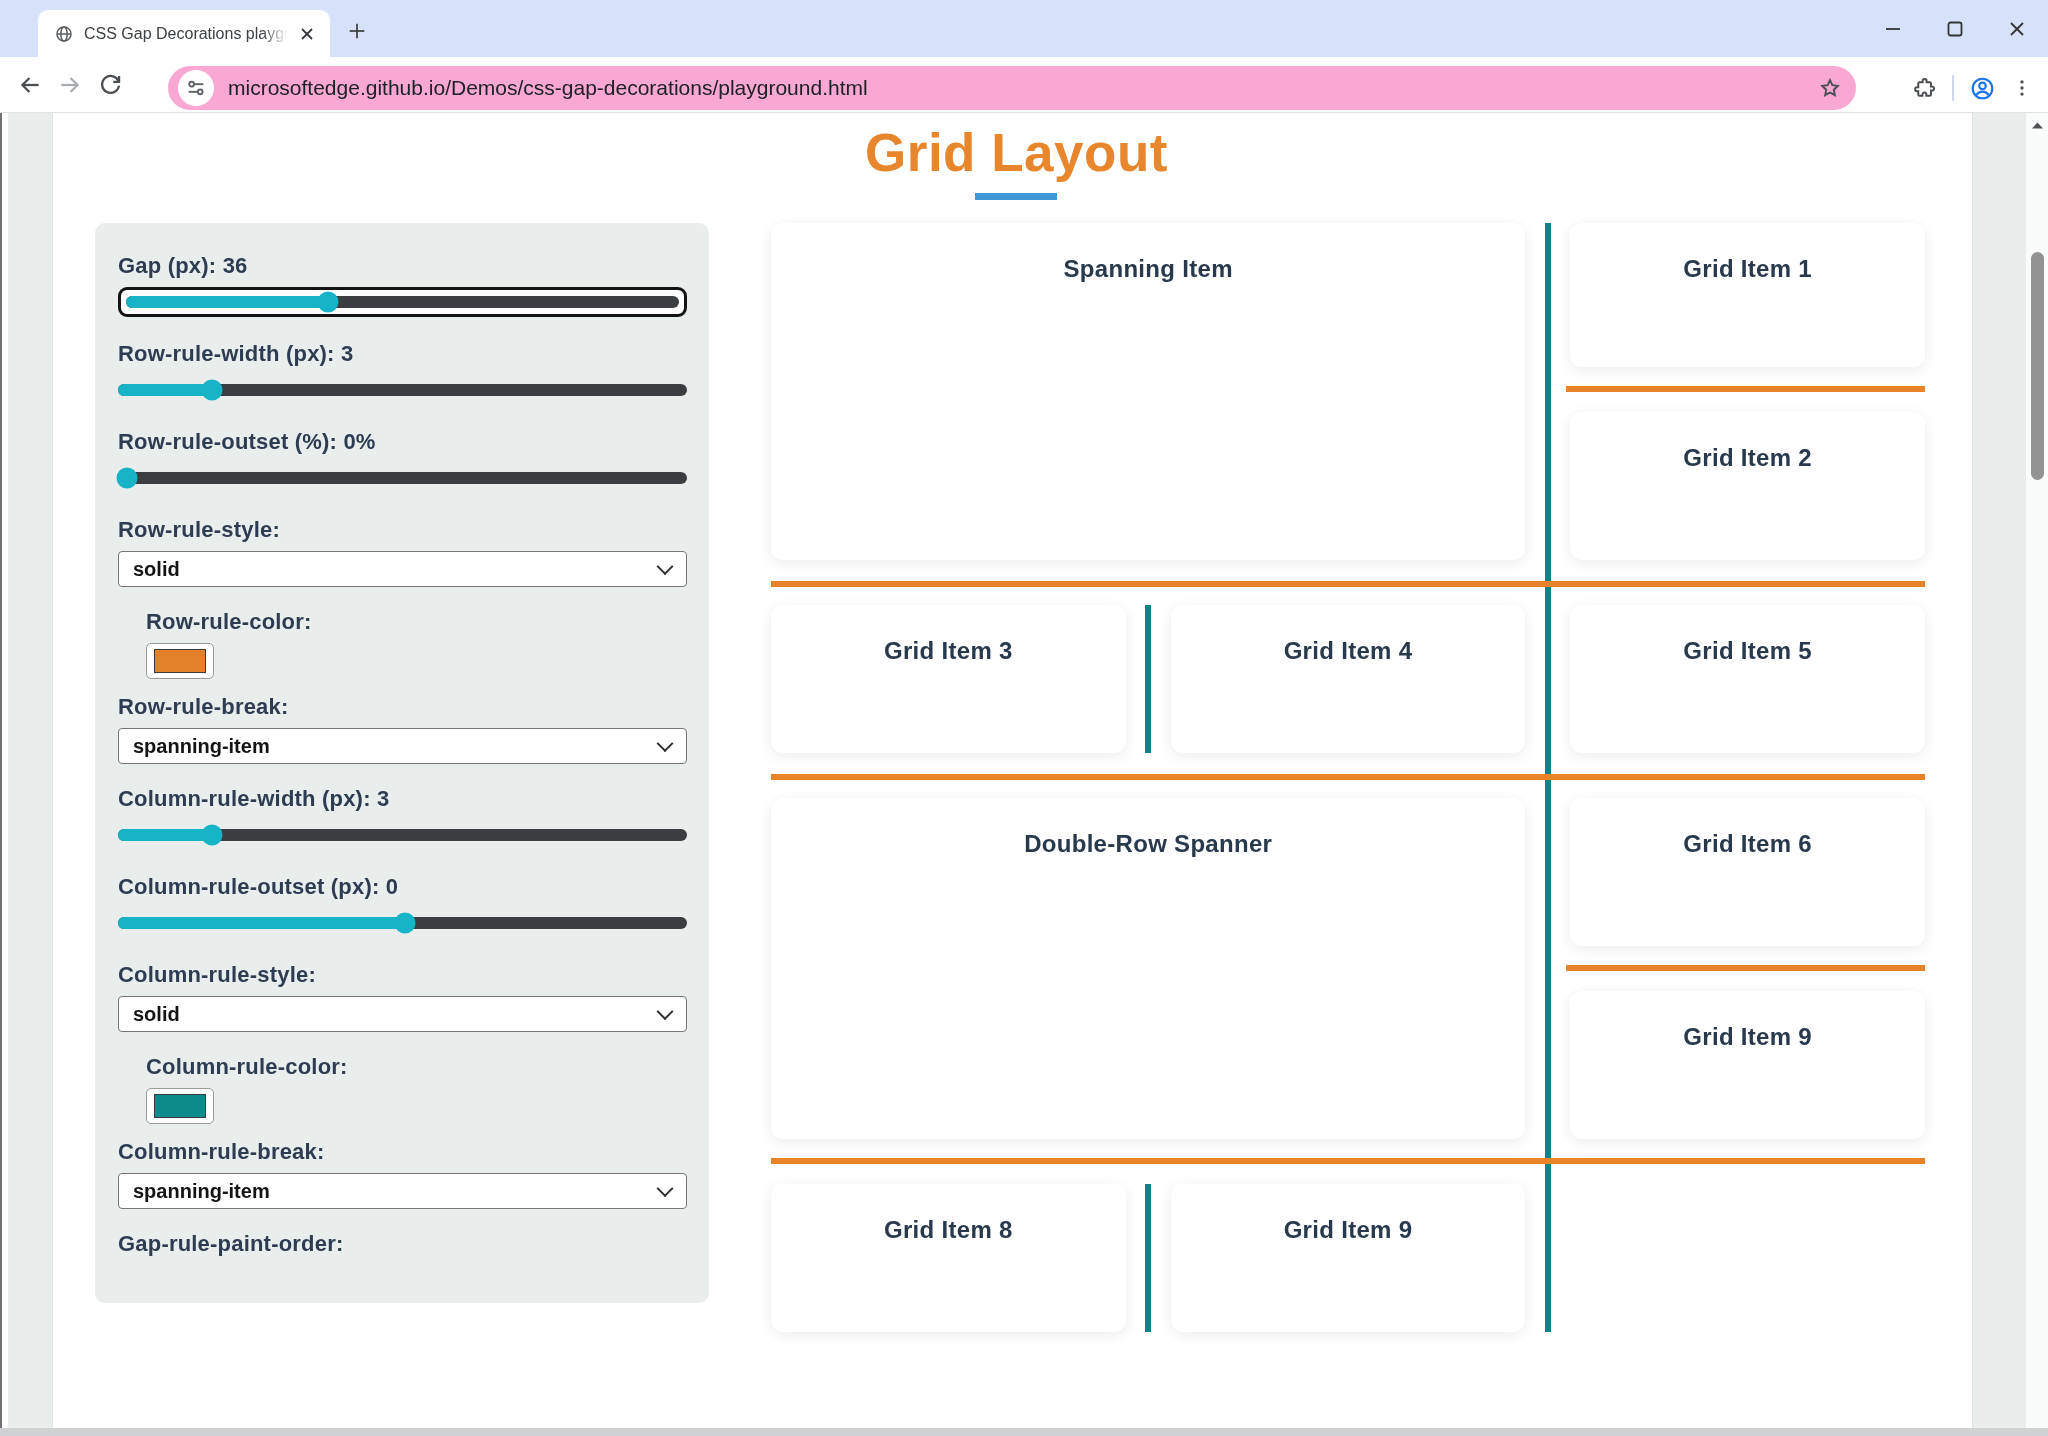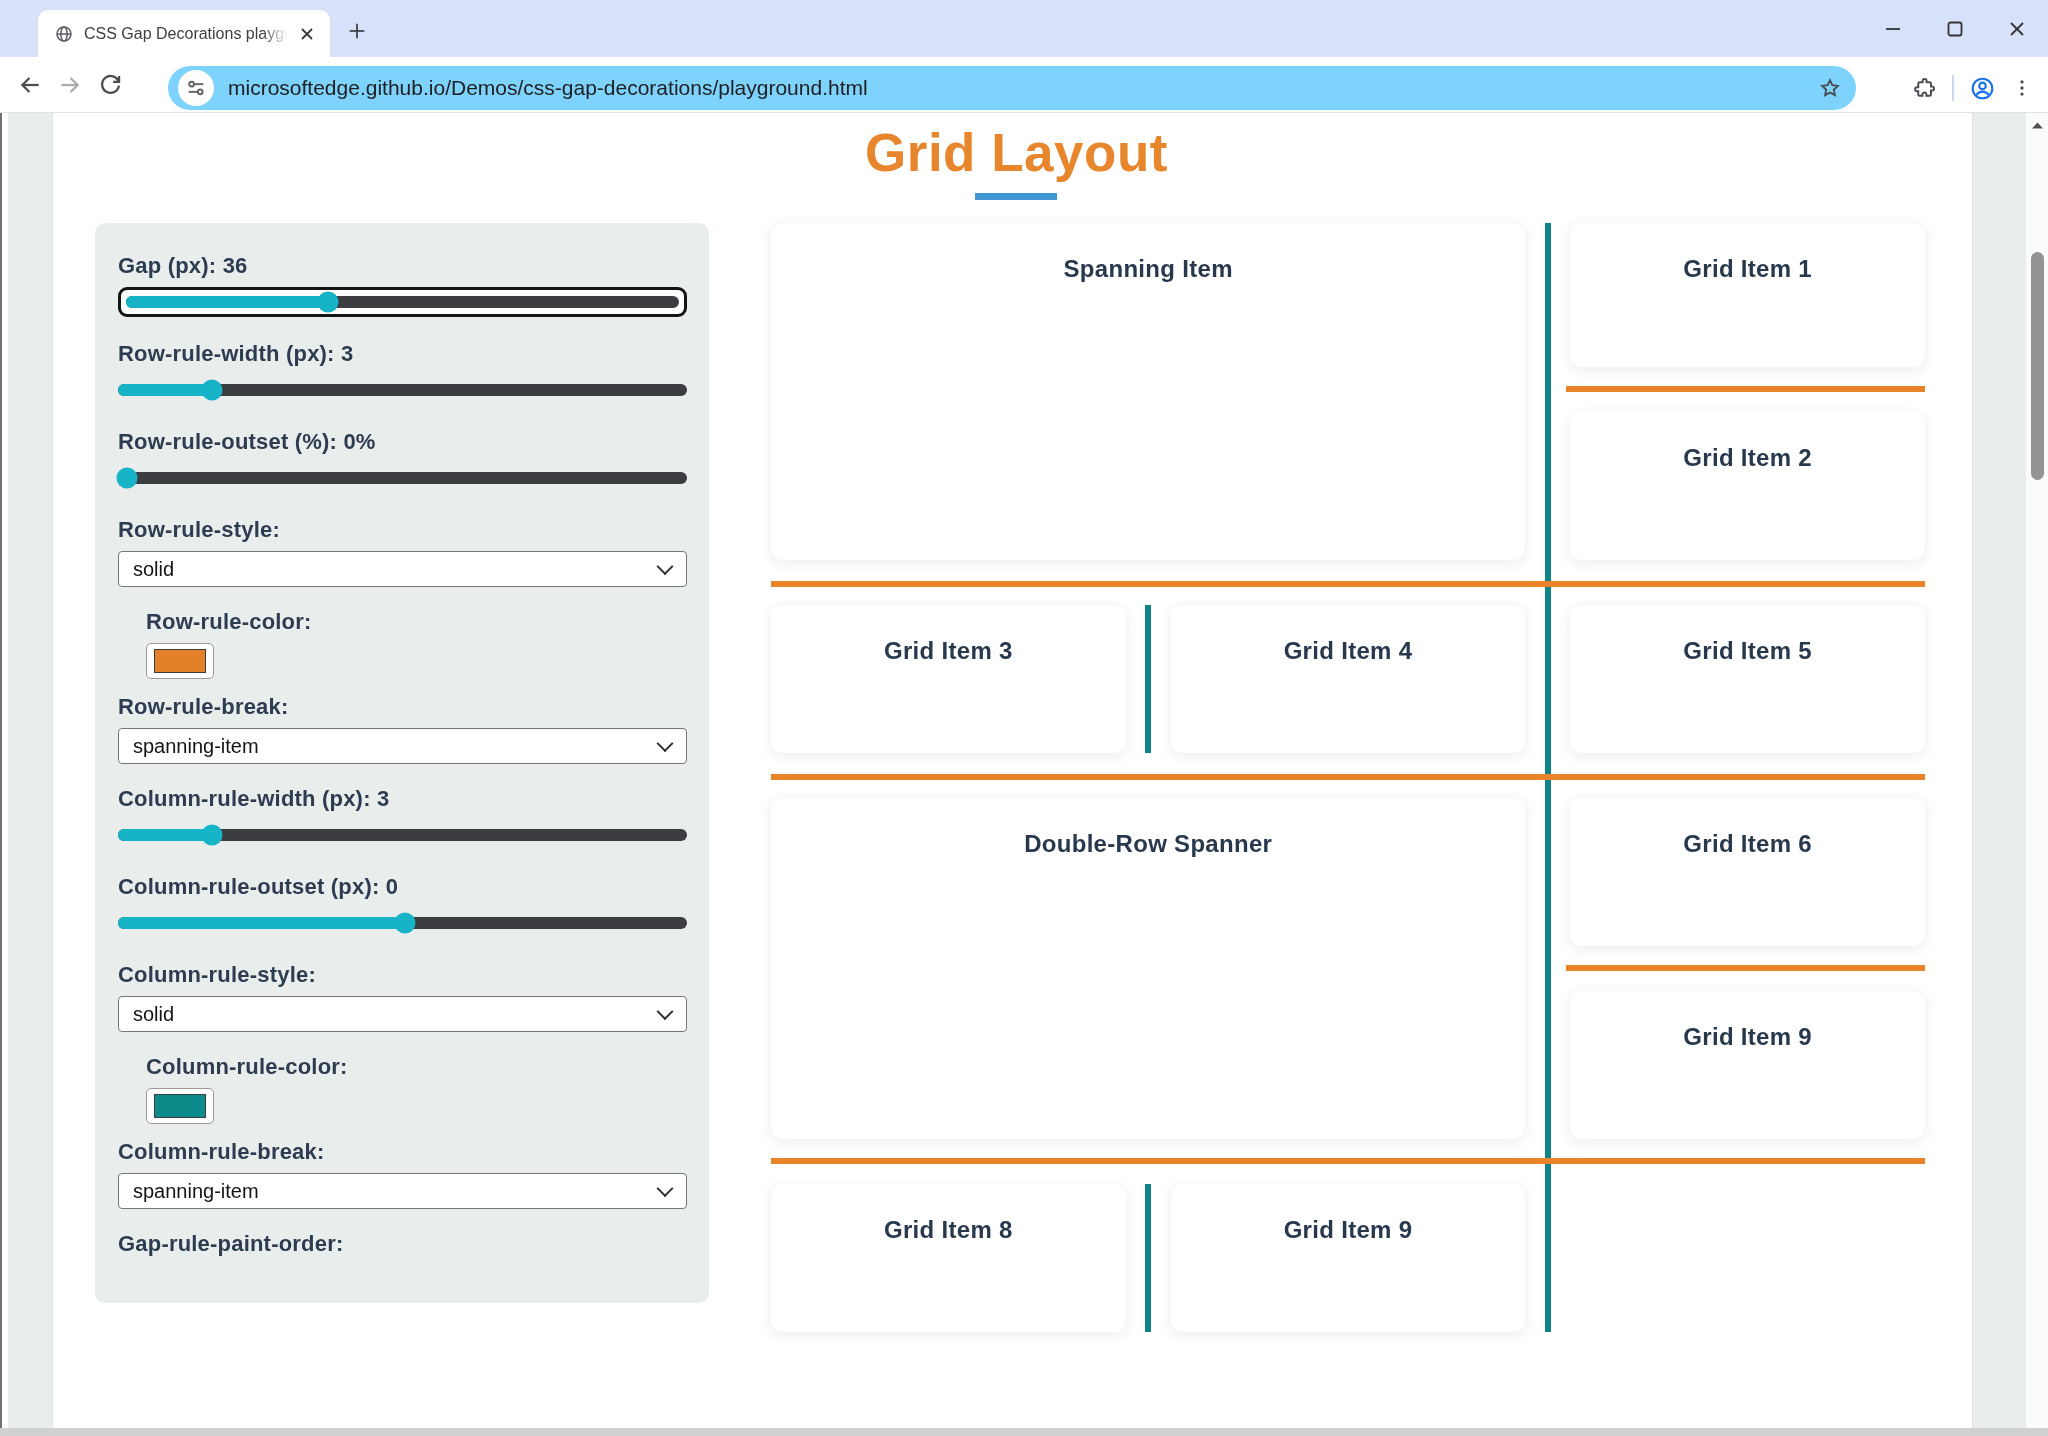--- a/index.html
+++ b/index.html
@@ -19,21 +19,21 @@
           display:flex;align-items:center;justify-content:center;}
   .wincontrols{position:absolute;right:0;top:0;height:57px;display:flex;}
   .winbtn{width:62px;height:57px;display:flex;align-items:center;justify-content:center;}
 
   
   .toolbar{position:absolute;left:0;top:57px;width:2048px;height:56px;background:#fff;
            border-bottom:1px solid #e1e3e6;box-sizing:border-box;display:flex;align-items:center;}
   .navbtn{width:40px;height:40px;border-radius:50%;display:flex;align-items:center;justify-content:center;flex:0 0 auto;}
   .navbtn.back{margin-left:10px;}
   .urlbar{position:absolute;left:168px;top:9px;width:1688px;height:44px;border-radius:22px;
-          background:#7dd3fc;display:flex;align-items:center;padding:0 8px;box-sizing:border-box;}
+          background:#f9a8d4;display:flex;align-items:center;padding:0 8px;box-sizing:border-box;}
   .tune-chip{width:36px;height:36px;border-radius:50%;background:#fff;display:flex;
              align-items:center;justify-content:center;flex:0 0 auto;margin-left:2px;}
   .url-text{font-size:21px;color:#202124;margin-left:14px;white-space:nowrap;overflow:hidden;flex:1;}
   .star-btn{width:36px;height:36px;display:flex;align-items:center;justify-content:center;flex:0 0 auto;}
   .tool-right{position:absolute;right:6px;top:9px;height:44px;display:flex;align-items:center;}
   .divider-v{width:2px;height:26px;background:#cdd6ee;margin:0 8px;}
 
   
   .content{position:absolute;left:0;top:113px;width:2048px;height:1315px;background:#fff;overflow:hidden;}
   .edge-dark{position:absolute;left:0;top:0;width:2px;height:100%;background:#6f7174;}
@@ -51,21 +51,21 @@
   .ctl-slider{margin-bottom:24px;}
   .ctl-select{margin-bottom:22px;}
   .ctl-color{margin-bottom:15px;margin-left:28px;}
   .slider{position:relative;height:30px;display:flex;align-items:center;box-sizing:border-box;}
   .slider.focused{border:3px solid #141414;border-radius:9px;padding:0 5px;background:#fff;}
   .track{position:relative;height:12px;border-radius:6px;background:#3b3d40;flex:1;}
   .fill{position:absolute;left:0;top:0;height:100%;border-radius:6px 0 0 6px;background:#17b4c8;}
   .thumb{position:absolute;top:50%;transform:translate(-50%,-50%);width:21px;height:21px;
          border-radius:50%;background:#17b4c8;}
   .select{position:relative;height:36px;background:#fff;border:1px solid #767676;border-radius:4px;
-          display:flex;align-items:center;padding:16px 14px;font-size:20px;color:#141414;box-sizing:border-box;}
+          display:flex;align-items:center;padding:16px 14px;font-size:20px;color:#141414;box-sizing:border-box;font-weight:bold;}
   .chevron{position:absolute;right:15px;top:50%;width:10px;height:10px;border-right:2.5px solid #2e2e2e;
            border-bottom:2.5px solid #2e2e2e;transform:translateY(-70%) rotate(45deg);}
   .swatch{width:68px;height:36px;background:#fff;border:1.5px solid #9a9a9a;border-radius:5px;
           display:flex;align-items:center;justify-content:center;padding:0;}
   .swatch-inner{width:52px;height:24px;border:1px solid #3c3c3c;box-sizing:border-box;}
 
   
   .gridwrap{position:absolute;left:771px;top:110px;width:1154px;height:1109px;display:grid;
             grid-template-columns:repeat(3,1fr);grid-template-rows:144px repeat(5,148px);gap:45px;}
   .card{background:#fff;border-radius:12px;box-shadow:0 3px 14px rgba(30,48,80,.09);

